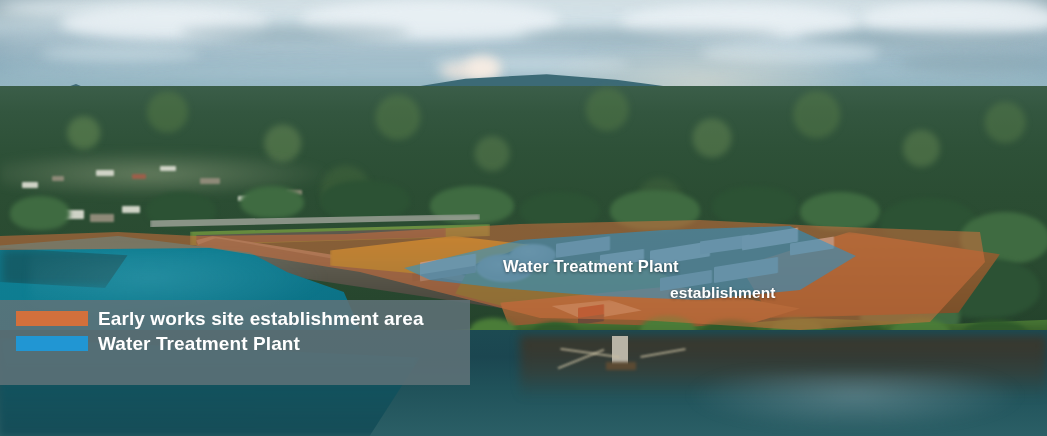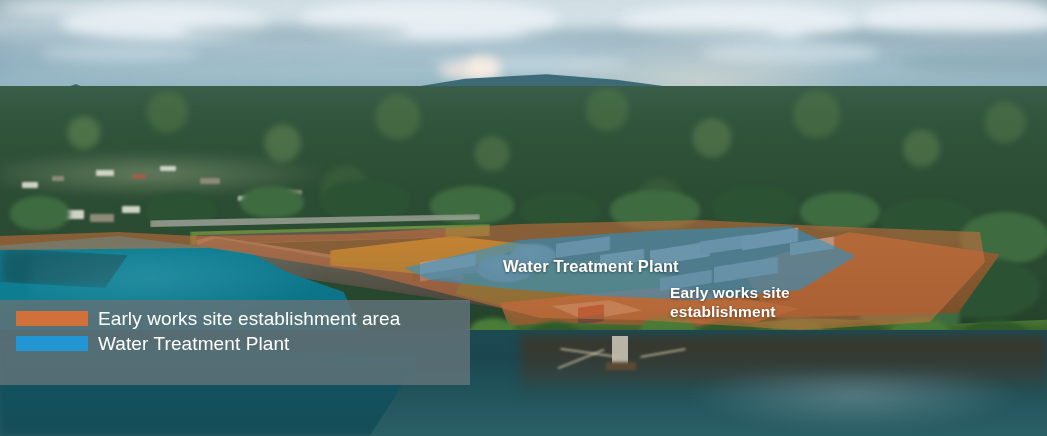--- a/index.html
+++ b/index.html
@@ -279,21 +279,21 @@
     color:#ffffff; font-size:17px; font-weight:bold;
     letter-spacing:0.4px; margin-bottom:3px;
   }
   .legend-row{
     display:flex; align-items:center; height:25px;
   }
   .swatch{
     width:72px; height:15px; flex:0 0 auto;
   }
   .legend-label{
-    color:#ffffff; font-size:19px; font-weight:normal;
+    color:#ffffff; font-size:19px; font-weight:bold;
     margin-left:10px; letter-spacing:0.1px; white-space:nowrap;
   }
 </style>
 </head>
 <body>
 
 <div id="scene">
 
   <div class="sky">
     <div class="cloudband b1"></div>
@@ -414,21 +414,20 @@
   <svg class="overlay" viewBox="0 0 1047 436">
 
     <polygon points="0,236 118,232 196,236 346,234 520,224 700,220 820,226 980,232 985,262 930,322 800,330 640,320 540,318 470,300 360,272 210,248 0,250" fill="#d2703c" fill-opacity="0.55"></polygon>
 
     <polygon points="404,268 520,240 664,230 790,226 856,256 800,290 700,300 600,296 500,288 430,280" fill="#2196d3" fill-opacity="0.55"></polygon>
   </svg>
 
   <div class="maplabel" id="label-wtp">Water Treatment Plant</div>
 
   <div class="maplabel" id="label-ews">
-    <div>Early works site</div>
     <div>establishment</div>
   </div>
 
   <div id="legend">
 
     <div class="legend-row">
       <div class="swatch" style="background:#d2703c;"></div>
       <div class="legend-label">Early works site establishment area</div>
     </div>
 

